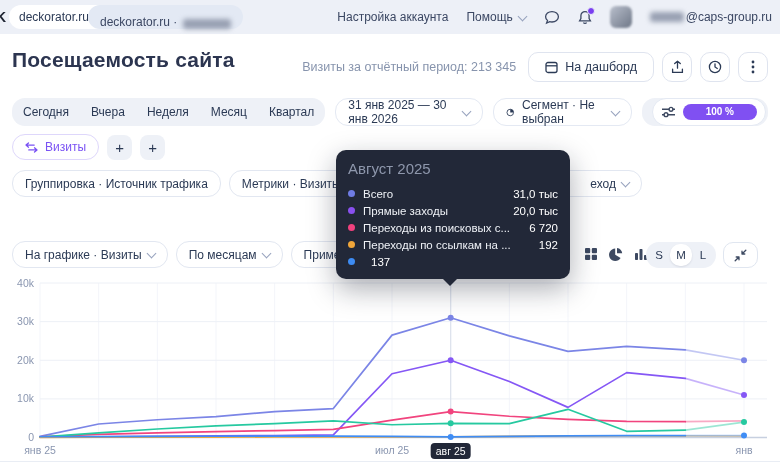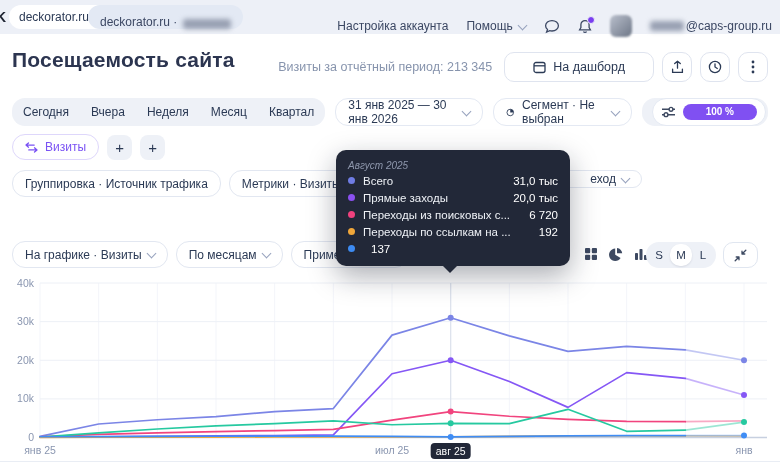--- a/index.html
+++ b/index.html
@@ -7,35 +7,35 @@
     font-family:"Liberation Sans",sans-serif;color:#2b3a55;}
   svg{display:block}
   
   .topbar{position:absolute;top:0;left:0;right:0;height:34px;background:#edf0f7;
     display:flex;align-items:center;font-size:12px;color:#3b4763;}
   .favicon{position:absolute;left:-4px;top:9px;font-weight:800;font-size:14px;color:#1c2230;}
   .counter-pill{position:absolute;left:9px;top:5px;height:24px;background:#fff;border-radius:12px;
     display:flex;align-items:center;padding:0 10px;gap:2px;font-size:12px;color:#2b3a55;}
   .counter-chip{position:absolute;left:88px;top:5px;height:24px;background:#e3e9f4;border-radius:12px;
     display:flex;align-items:flex-end;padding:0 12px;gap:6px;font-size:12px;color:#3b4763;}
-  .tb-right{position:absolute;right:8px;top:9px;height:34px;display:flex;align-items:center;gap:18px;}
+  .tb-right{position:absolute;right:8px;top:0;height:34px;display:flex;align-items:center;gap:18px;}
   .tb-link{cursor:default;display:flex;align-items:center;}
   .bell-wrap{position:relative;display:flex;}
   .bell-dot{position:absolute;top:-3px;right:-3px;width:6px;height:6px;border-radius:50%;
     background:#7a3ef0;border:1.5px solid #edf0f7;}
   .avatar{width:22px;height:22px;border-radius:6px;background:linear-gradient(135deg,#b9bfcc,#6e7787);filter:blur(1px);}
   .blur{filter:blur(2.5px);background:#98a0b2;height:10px;border-radius:3px;display:inline-block;}
   .chev{width:6px;height:6px;border-right:1.5px solid #96a2bd;border-bottom:1.5px solid #96a2bd;
     transform:rotate(45deg);display:inline-block;margin-left:6px;margin-bottom:2px;flex:none;}
   
   .page-title{position:absolute;left:12px;top:48px;font-size:21px;font-weight:700;color:#2c3550;letter-spacing:.2px;}
   .title-right{position:absolute;right:12px;top:52px;display:flex;align-items:center;gap:8px;}
   .period-text{font-size:12.5px;color:#8794ad;margin-right:4px;}
   .btn{height:30px;border:1px solid #dfe4ef;border-radius:10px;background:#fff;display:flex;
-    align-items:center;gap:7px;padding:0 28px;font-size:12.5px;color:#2b3a55;box-sizing:border-box;}
+    align-items:center;gap:7px;padding:0 16px;font-size:12.5px;color:#2b3a55;box-sizing:border-box;}
   .icon-btn{width:30px;justify-content:center;padding:0;}
   
   .row1{position:absolute;left:12px;top:98px;right:12px;height:28px;display:flex;align-items:center;gap:10px;}
   .seg-group{background:#eef1f7;border-radius:13px;display:flex;height:28px;align-items:center;}
   .qr-item{padding:4px 11px;font-size:12px;color:#2b3a55;line-height:28px;}
   .chip-white{height:28px;background:#fff;border:1px solid #e4e9f3;border-radius:13px;display:flex;
     align-items:center;padding:0 12px;font-size:12px;color:#2b3a55;gap:7px;box-sizing:border-box;}
   .chip-gray{height:28px;background:#eef1f7;border-radius:13px;display:flex;align-items:center;
     padding:0 12px;font-size:12px;color:#2b3a55;gap:7px;box-sizing:border-box;}
   .sampling{position:absolute;right:2px;top:0;height:28px;background:#fff;border:1px solid #e4e9f3;
@@ -45,39 +45,39 @@
   
   .row2{position:absolute;left:12px;top:134px;height:26px;display:flex;align-items:center;gap:8px;}
   .chip-purple{height:26px;border:1px solid #ded7fb;color:#7a52f4;background:#fff;border-radius:13px;
     padding:0 12px;font-size:12px;display:flex;align-items:center;gap:7px;box-sizing:border-box;}
   .plus-btn{width:25px;height:25px;background:#eef1f7;border-radius:8px;font-size:15px;color:#2b3a55;
     display:flex;align-items:center;justify-content:center;line-height:1;}
   
   .row3{position:absolute;left:12px;top:170px;height:27px;display:flex;align-items:flex-end;gap:8px;}
   .chip-outline{height:27px;border:1px solid #e2e7f1;border-radius:13px;background:#fff;
     padding:0 12px;font-size:12px;color:#2b3a55;display:flex;align-items:center;box-sizing:border-box;}
-  .attr-chip{position:absolute;left:540px;top:170px;width:102px;height:18px;border:1px solid #e2e7f1;
+  .attr-chip{position:absolute;left:540px;top:170px;width:102px;height:27px;border:1px solid #e2e7f1;
     border-radius:13px;background:#fff;display:flex;align-items:center;justify-content:flex-end;
     padding:0 12px;font-size:12px;color:#2b3a55;box-sizing:border-box;z-index:5;}
   
   .controls{position:absolute;left:0;top:241px;right:0;height:28px;}
   .ctrl-chips{position:absolute;left:12px;top:0;display:flex;align-items:center;gap:8px;}
   .notes-badge{width:15px;height:15px;border-radius:50%;background:#7c4df5;color:#fff;font-size:10px;
     display:flex;align-items:center;justify-content:center;margin-left:7px;}
   .chart-type-icons{position:absolute;left:584px;top:6px;display:flex;gap:11px;color:#3d4961;align-items:center;}
   .sml{position:absolute;left:646px;top:1px;height:26px;background:#eef1f7;border-radius:13px;
     display:flex;align-items:center;padding:0 2px;}
   .size-item{width:22px;text-align:center;font-size:11.5px;color:#2b3a55;line-height:22px;border-radius:10px;}
   .size-item.active{background:#fff;box-shadow:0 1px 2px rgba(40,50,80,.12);}
   .expand-btn{position:absolute;left:723px;top:1px;width:35px;height:26px;background:#fff;
     border:1px solid #e0e6f0;border-radius:10px;display:flex;align-items:center;justify-content:center;color:#3d4961;box-sizing:border-box;}
   
   .tooltip{position:absolute;left:336px;top:150px;width:234px;background:#222838;border-radius:10px;
     padding:10px 12px 9px;box-sizing:border-box;z-index:30;box-shadow:0 10px 28px rgba(18,24,40,.35);}
-  .tt-title{font-size:10px;color:#8e97ac;margin-bottom:1px;font-style:italic;}
+  .tt-title{font-size:15px;color:#8e97ac;margin-bottom:8px;}
   .tt-row{display:flex;align-items:center;height:17px;font-size:11.5px;}
   .tt-dot{width:7px;height:7px;border-radius:50%;margin-right:8px;flex:none;}
   .tt-label{flex:1;color:#eef1f6;white-space:nowrap;overflow:hidden;}
   .tt-value{color:#fff;margin-left:8px;white-space:nowrap;}
   .tt-arrow{position:absolute;left:106px;bottom:-7px;width:0;height:0;
     border-left:8px solid transparent;border-right:8px solid transparent;border-top:8px solid #222838;}
   
   .chart-svg{position:absolute;left:0;top:0;z-index:1;}
   .tick{fill:#8a96b0;font-size:10.5px;font-family:"Liberation Sans",sans-serif;}
   .badge-text{fill:#ffffff;}

